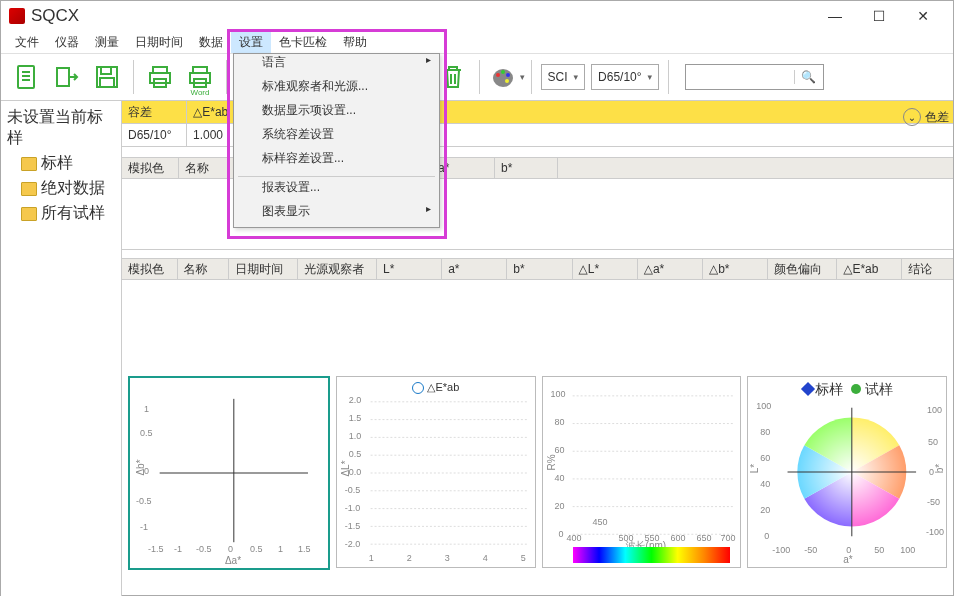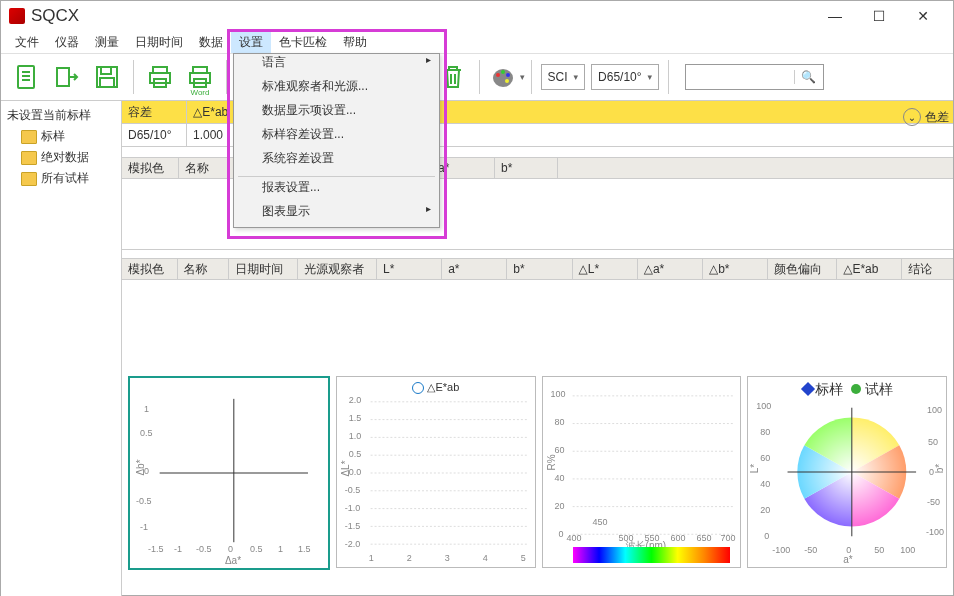--- a/index.html
+++ b/index.html
@@ -16,21 +16,21 @@
 .tbtn{width:34px;height:36px;margin:0 2px;border:1px solid transparent;display:flex;align-items:center;justify-content:center}
 .tbtn svg{stroke:#3cae3c;fill:none;stroke-width:2}
 .sep{width:1px;height:34px;background:#ccc;margin:0 6px}
 .combo{height:24px;border:1px solid #aaa;background:#fff;display:flex;align-items:center;padding:0 6px;font-size:12px;margin:12px 3px}
 .combo .caret{margin-left:6px;font-size:9px;color:#666}
 .searchwrap{display:flex;align-items:center;border:1px solid #999;height:24px;margin-left:10px}
 .searchwrap input{border:none;outline:none;width:100px;height:22px;padding:0 4px;font-size:12px}
 .searchwrap .mag{width:28px;text-align:center;border-left:1px solid #ccc;color:#2a7bbd}
 .body{display:flex;height:calc(100% - 98px)}
 .sidebar{width:112px;border-right:1px solid #ccc;background:#fff;padding:4px}
-.sidebar .node{display:flex;align-items:center;padding:2px 0 2px 16px;font-size:12px}
+.sidebar .node{display:flex;align-items:center;padding:2px 0 2px 16px;font-size:16px}
 .sidebar .node .fold{width:14px;height:12px;background:#f5c84c;border:1px solid #c9a227;margin-right:4px;border-radius:1px}
 .sidebar .root{padding-left:2px;font-weight:normal}
 .main{flex:1;display:flex;flex-direction:column;overflow:hidden;position:relative}
 .rowbar{display:flex;align-items:center;border-bottom:1px solid #ccc;background:#fde047;height:22px}
 .rowbar .cell{border-right:1px solid #ccc;padding:0 6px;height:100%;display:flex;align-items:center;font-size:12px}
 .rowbar2{display:flex;align-items:center;border-bottom:1px solid #ccc;background:#fff;height:22px}
 .rowbar2 .cell{border-right:1px solid #ccc;padding:0 6px;height:100%;display:flex;align-items:center;font-size:12px}
 .sechdr{background:#eceae5;border-top:1px solid #ccc;border-bottom:1px solid #ccc;height:20px;display:flex;align-items:center}
 .sechdr .h{border-right:1px solid #ccc;padding:0 6px;height:100%;display:flex;align-items:center;font-size:12px}
 .blank{flex:0 0 auto;background:#fff}
@@ -351,24 +351,24 @@
         <span>语言</span>
         <span class="arrow">▸</span>
       </div>
     <div class="ditem">
         <span>标准观察者和光源...</span>
       </div>
     <div class="ditem">
         <span>数据显示项设置...</span>
       </div>
     <div class="ditem">
+        <span>系统容差设置</span>
+      </div>
+    <div class="ditem">
         <span>标样容差设置...</span>
-      </div>
-    <div class="ditem">
-        <span>系统容差设置</span>
       </div>
     <div class="dsep"></div>
     <div class="ditem">
         <span>报表设置...</span>
       </div>
     <div class="ditem">
         <span>图表显示</span>
         <span class="arrow">▸</span>
       </div>
   </div>

